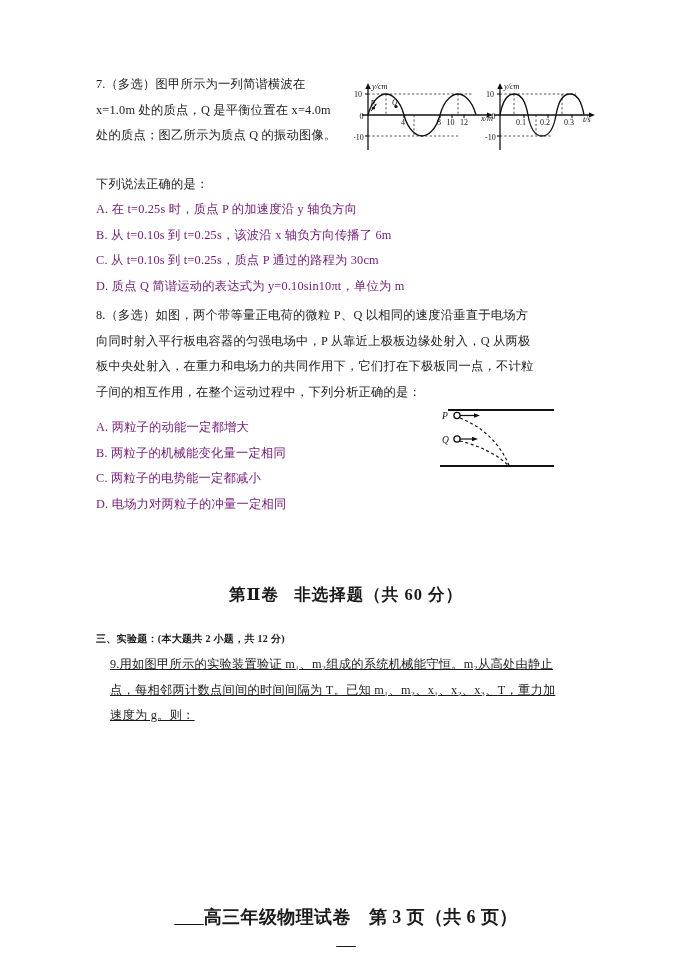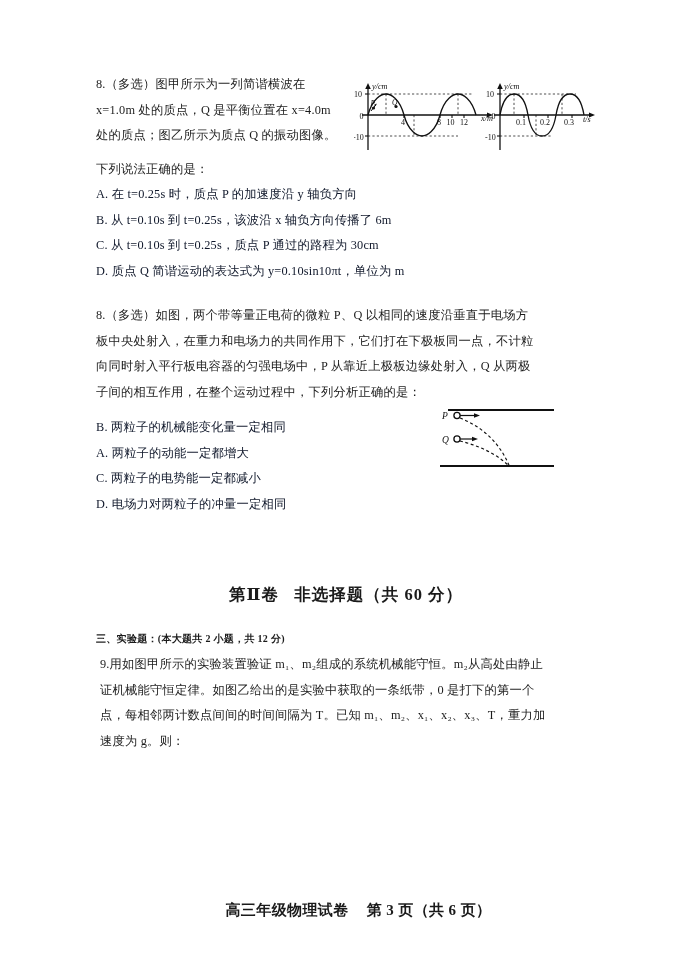--- a/index.html
+++ b/index.html
@@ -35,21 +35,21 @@
     line-height: 25.5px;
     letter-spacing: 0.2px;
     white-space: pre;
     color: #1c1c1c;
   }
   .opt-line {
     font-size: 12.3px;
     line-height: 25.5px;
     letter-spacing: 0.2px;
     white-space: pre;
-    color: #0f172a;
+    color: #701a75;
   }
 
   
   #q7 { position: absolute; left: 0; top: 0; width: 500px; }
   #q7 .stem { width: 258px; }
 
   
   .fig {
     position: absolute;
   }
@@ -79,37 +79,39 @@
     margin-top: 26px;
     font-size: 10px;
     font-weight: bold;
     letter-spacing: 0.3px;
     white-space: pre;
   }
 
   
   #q9 {
     position: absolute;
-    left: 4px;
+    left: 14px;
     top: 580px;
     width: 500px;
+    text-decoration: underline;
   }
   #q9 .stem { width: 418px; }
 
   
   .footer {
     position: absolute;
     left: 0;
     top: 812px;
     width: 500px;
     text-align: center;
-    font-size: 15px;
+    font-size: 18px;
     letter-spacing: 0.4px;
     white-space: pre;
     font-weight: 600;
+    text-decoration: underline;
   }
   .footer .pg { margin-left: 18px; }
   .footer-inner { display: inline-block; }
 
   .axis-lbl {
     font-family: "Liberation Serif", "DejaVu Serif", serif;
     font-style: italic;
   }
   .tick-lbl {
     font-family: "Liberation Serif", "DejaVu Serif", serif;
@@ -117,21 +119,21 @@
 </style>
 </head>
 <body>
 
 <div class="page">
   <div class="content">
 
     <div id="q7">
 
       <div class="stem">
-        <div class="q-line">8.（多选）图甲所示为一列简谐横波在</div>
+        <div class="q-line">7.（多选）图甲所示为一列简谐横波在</div>
         <div class="q-line">x=1.0m 处的质点，Q 是平衡位置在 x=4.0m</div>
         <div class="q-line">处的质点；图乙所示为质点 Q 的振动图像。</div>
       </div>
 
       <div class="fig" style="left:258px; top:6px;">
         <svg width="150" height="78" viewBox="0 0 150 78">
 
           <g stroke="#222" stroke-width="0.8" stroke-dasharray="2.2,2.2" fill="none">
             <line x1="14" y1="16" x2="118" y2="16"></line>
             <line x1="14" y1="58" x2="104" y2="58"></line>
@@ -213,40 +215,40 @@
           <text class="axis-lbl" x="99" y="44" font-size="8.2" fill="#111">t/s</text>
           <text class="tick-lbl" x="2" y="19" font-size="8" fill="#111">10</text>
           <text class="tick-lbl" x="7.5" y="40.5" font-size="8" fill="#111">0</text>
           <text class="tick-lbl" x="1" y="61.5" font-size="8" fill="#111">-10</text>
           <text class="tick-lbl" x="32" y="46.5" font-size="8" fill="#111">0.1</text>
           <text class="tick-lbl" x="56" y="46.5" font-size="8" fill="#111">0.2</text>
           <text class="tick-lbl" x="80" y="46.5" font-size="8" fill="#111">0.3</text>
         </svg>
       </div>
 
-      <div style="margin-top:8px;">
+      <div style="margin-top:23px;">
         <div class="q-line">下列说法正确的是：</div>
         <div class="opt-line">A. 在 t=0.25s 时，质点 P 的加速度沿 y 轴负方向</div>
         <div class="opt-line">B. 从 t=0.10s 到 t=0.25s，该波沿 x 轴负方向传播了 6m</div>
         <div class="opt-line">C. 从 t=0.10s 到 t=0.25s，质点 P 通过的路程为 30cm</div>
         <div class="opt-line">D. 质点 Q 简谐运动的表达式为 y=0.10sin10πt，单位为 m</div>
       </div>
     </div>
 
     <div id="q8">
       <div class="stem">
         <div class="q-line">8.（多选）如图，两个带等量正电荷的微粒 P、Q 以相同的速度沿垂直于电场方</div>
+        <div class="q-line">向同时射入平行板电容器的匀强电场中，P 从靠近上极板边缘处射入，Q 从两极</div>
         <div class="q-line">板中央处射入，在重力和电场力的共同作用下，它们打在下极板同一点，不计粒</div>
-        <div class="q-line">向同时射入平行板电容器的匀强电场中，P 从靠近上极板边缘处射入，Q 从两极</div>
         <div class="q-line">子间的相互作用，在整个运动过程中，下列分析正确的是：</div>
       </div>
 
       <div class="opts">
+        <div class="opt-line">A. 两粒子的动能一定都增大</div>
         <div class="opt-line">B. 两粒子的机械能变化量一定相同</div>
-        <div class="opt-line">A. 两粒子的动能一定都增大</div>
         <div class="opt-line">C. 两粒子的电势能一定都减小</div>
         <div class="opt-line">D. 电场力对两粒子的冲量一定相同</div>
       </div>
 
       <div class="fig" style="left:318px; top:93px;">
         <svg width="172" height="80" viewBox="0 0 172 80">
 
           <line x1="34" y1="14" x2="140" y2="14" stroke="#111" stroke-width="2.1"></line>
 
           <line x1="26" y1="70" x2="140" y2="70" stroke="#111" stroke-width="2.1"></line>
@@ -269,21 +271,20 @@
     </div>
 
     <div id="vol2">
       <div class="vol-title">第Ⅱ卷   非选择题（共 60 分）</div>
       <div class="sec-title">三、实验题：(本大题共 2 小题，共 12 分)</div>
     </div>
 
     <div id="q9">
       <div class="stem">
         <div class="q-line">9.用如图甲所示的实验装置验证 m₁、m₂组成的系统机械能守恒。m₂从高处由静止</div>
-        <div class="q-line">证机械能守恒定律。如图乙给出的是实验中获取的一条纸带，0 是打下的第一个</div>
         <div class="q-line">点，每相邻两计数点间间的时间间隔为 T。已知 m₁、m₂、x₁、x₂、x₃、T，重力加</div>
         <div class="q-line">速度为 g。则：</div>
       </div>
     </div>
 
     <div class="footer">
       <span class="footer-inner">高三年级物理试卷</span><span class="footer-inner pg">第 3 页（共 6 页）</span>
     </div>
 
   </div>

